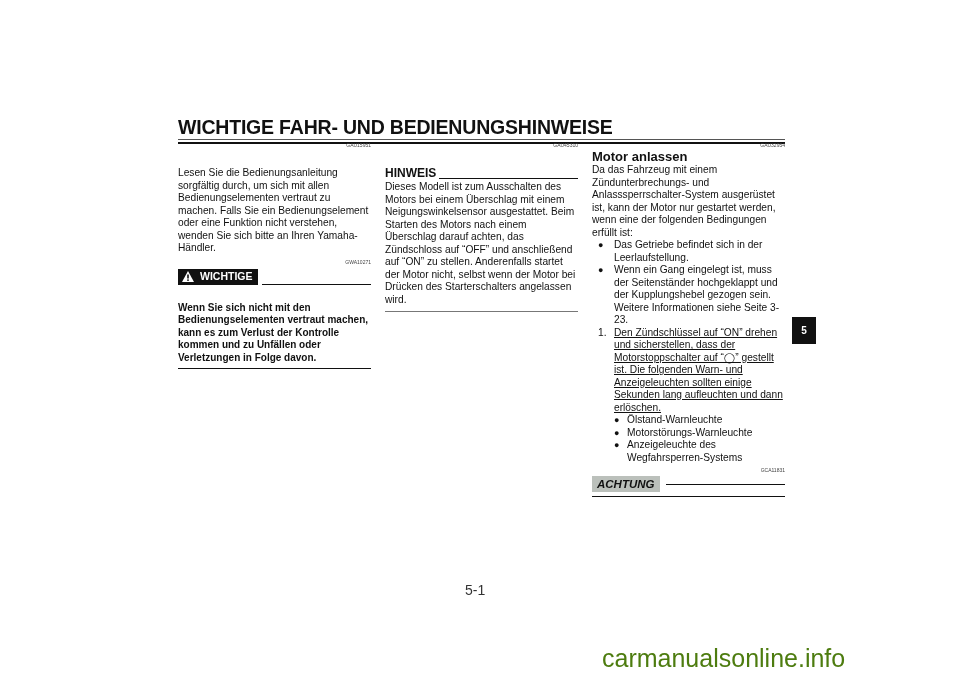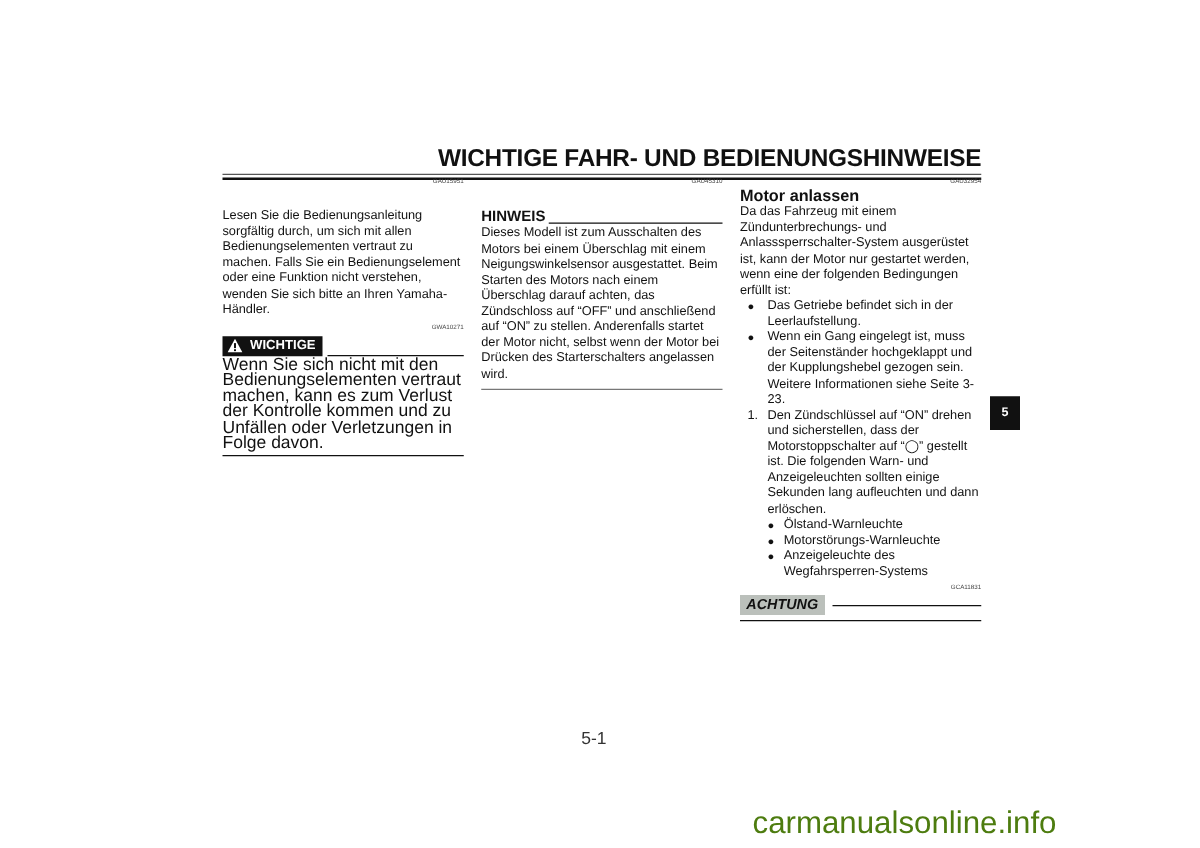--- a/index.html
+++ b/index.html
@@ -2,53 +2,53 @@
 <html><head>
   <meta charset="utf-8">
   <style>
     html, body { margin: 0; padding: 0; }
     body {
       width: 960px; height: 678px; background: #ffffff; position: relative; overflow: hidden;
       font-family: "Liberation Sans", sans-serif; color: #111;
     }
     .page-title {
       position: absolute; left: 178px; width: 607px; top: 116px;
-      text-align: right; font-weight: bold; font-size: 19.5px; letter-spacing: -0.2px; line-height: 22px;
+      font-weight: bold; font-size: 19.5px; letter-spacing: -0.2px; line-height: 22px;
       color: #111;
     }
     .title-rule {
       position: absolute; left: 178px; width: 607px; top: 139px; height: 5px;
       border-top: 1.5px solid #555; border-bottom: 2px solid #111; box-sizing: border-box;
     }
     .col { position: absolute; top: 140px; width: 193px; font-size: 10.2px; line-height: 12.5px; }
     .col-left { left: 178px; }
     .col-mid { left: 385px; }
     .col-right { left: 592px; }
     .code { font-size: 5px; color: #444; text-align: right; line-height: 7px; }
     .para { margin: 0; }
     .warn-head { display: flex; align-items: flex-end; margin-top: 3px; }
     .warn-badge {
       background: #111; color: #fff; font-weight: bold; font-size: 10.5px; padding: 1px 5px 1px 4px;
       display: flex; align-items: center; height: 14px; box-sizing: border-box; height: 16px;
     }
     .warn-tri { width: 12px; height: 11px; margin-right: 6px; }
     .head-line { flex: 1; border-bottom: 1px solid #111; margin-left: 4px; margin-bottom: 0px; }
-    .bold-text { font-weight: normal; font-size: 14px; line-height: 12.5px; margin-top: 0; }
+    .bold-text { font-weight: bold; font-size: 10px; line-height: 12.5px; margin-top: 17px; }
     .end-rule { border-top: 1.5px solid #111; margin-top: 4px; }
     .end-rule-grey { border-top: 1.5px solid #777; margin-top: 5px; }
     .hinweis-head { display: flex; align-items: flex-end; margin-top: 18px; }
     .hinweis-label { font-weight: bold; font-size: 12px; line-height: 13px; }
     .hinweis-line { flex: 1; border-bottom: 1px solid #111; margin-left: 3px; margin-bottom: 1px; }
     .section-title { font-weight: bold; font-size: 13px; line-height: 14px; margin-top: 1px; }
     .bullet { display: flex; }
     .bullet .dot { width: 10px; flex: none; padding-left: 6px; font-size: 9px; }
     .bullet .txt { flex: 1; padding-left: 6px; }
     .num { display: flex; }
     .num .n { width: 16px; flex: none; padding-left: 6px; }
-    .num .txt { flex: 1; }
+    .num .txt { flex: 1; text-decoration: underline; }
     .sub-bullet { display: flex; padding-left: 22px; }
     .sub-bullet .dot { width: 10px; flex: none; font-size: 9px; }
     .sub-bullet .txt { flex: 1; padding-left: 3px; }
     .achtung-head { display: flex; align-items: center; margin-top: 2px; }
     .achtung-badge {
       background: #bbc0bb; color: #111; font-weight: bold; font-style: italic; font-size: 11.5px;
       padding: 1px 5px; height: 16px; box-sizing: border-box; line-height: 14px;
     }
     .achtung-line { flex: 1; border-bottom: 1.5px solid #111; margin-left: 6px; }
     .side-tab {

